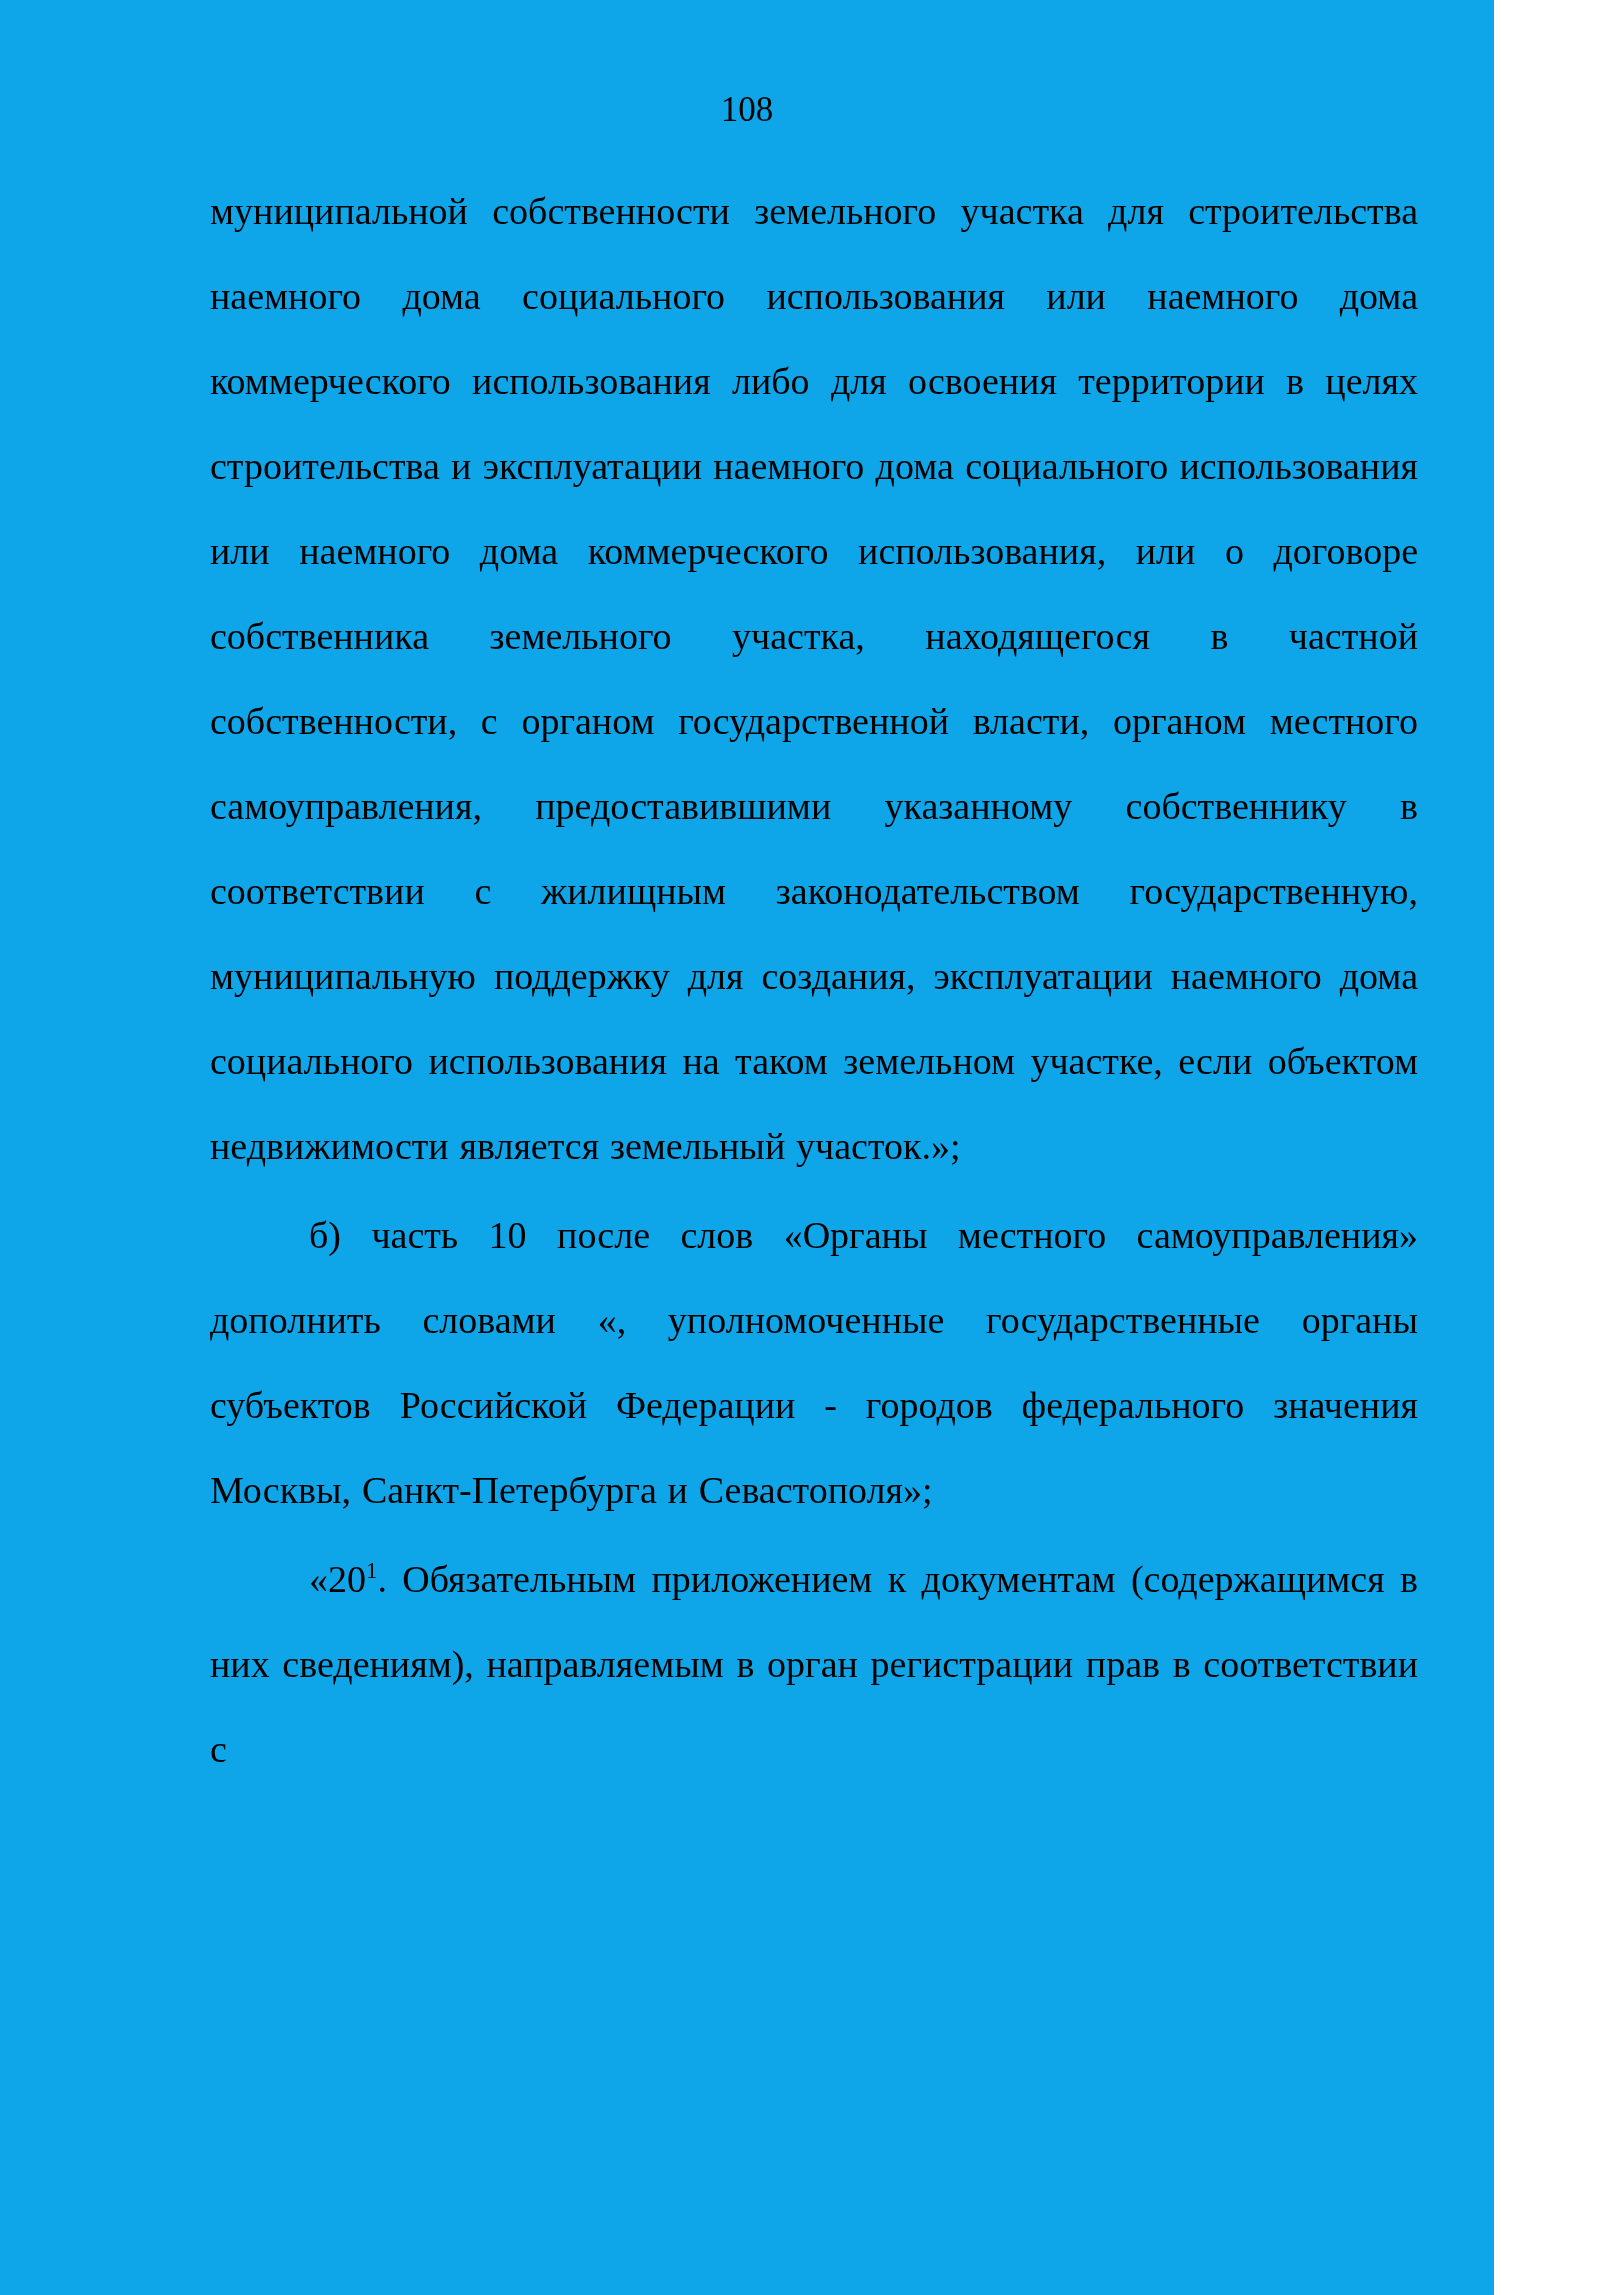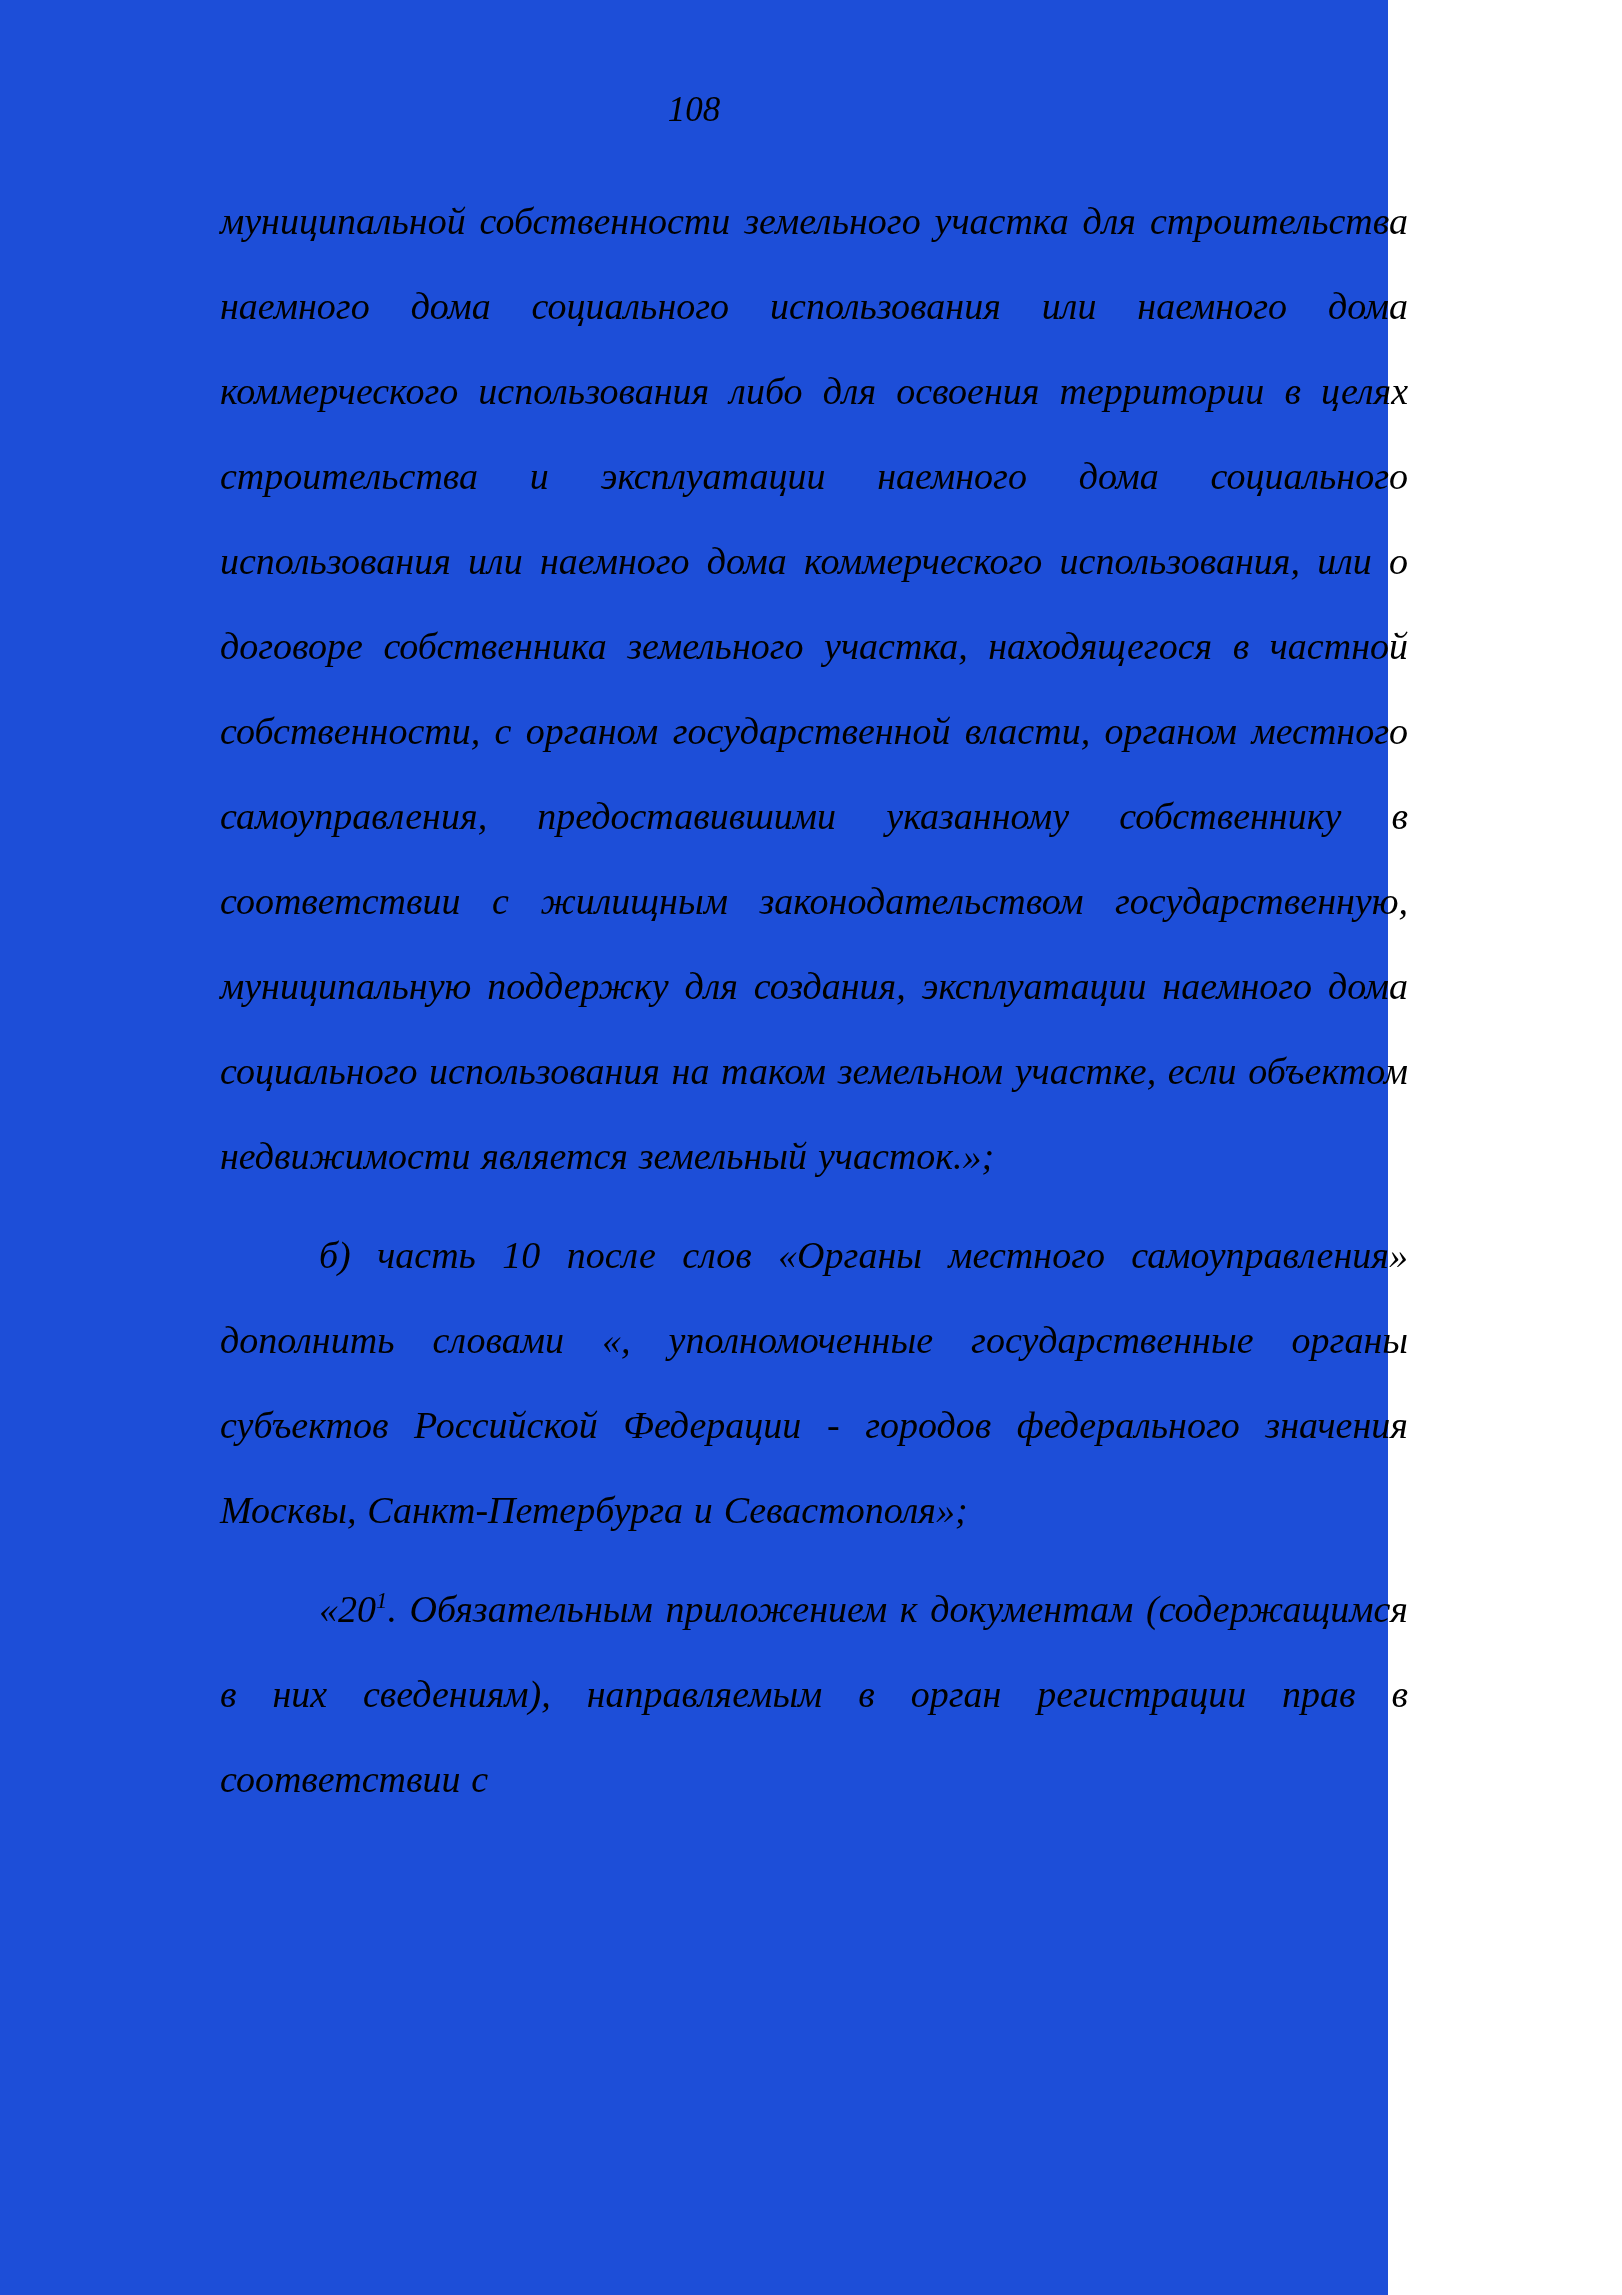--- a/index.html
+++ b/index.html
@@ -9,24 +9,23 @@
   }
   body {
     width: 1623px;
     height: 2295px;
     overflow: hidden;
     font-family: "Liberation Serif", serif;
     color: #000000;
   }
   .page {
     position: relative;
-    width: 1388px;
+    width: 1494px;
     height: 2295px;
-    background: #1d4ed8;
-    font-style: italic;
+    background: #0ea5e9;
   }
   .page-number {
     position: absolute;
     top: 90px;
     left: 0;
     width: 100%;
     text-align: center;
     font-size: 35px;
     line-height: 39px;
   }
@@ -34,21 +33,21 @@
     position: absolute;
     top: 165px;
     left: 206px;
     width: 1216px;
     font-size: 38px;
     line-height: 85px;
     text-align: justify;
     word-spacing: 1.3px;
   }
   .para {
-    margin: 14px;
+    margin: 4px;
     padding: 0;
   }
   .para.indent {
     text-indent: 99px;
   }
   sup {
     font-size: 0.60em;
     line-height: 0;
     vertical-align: super;
   }

